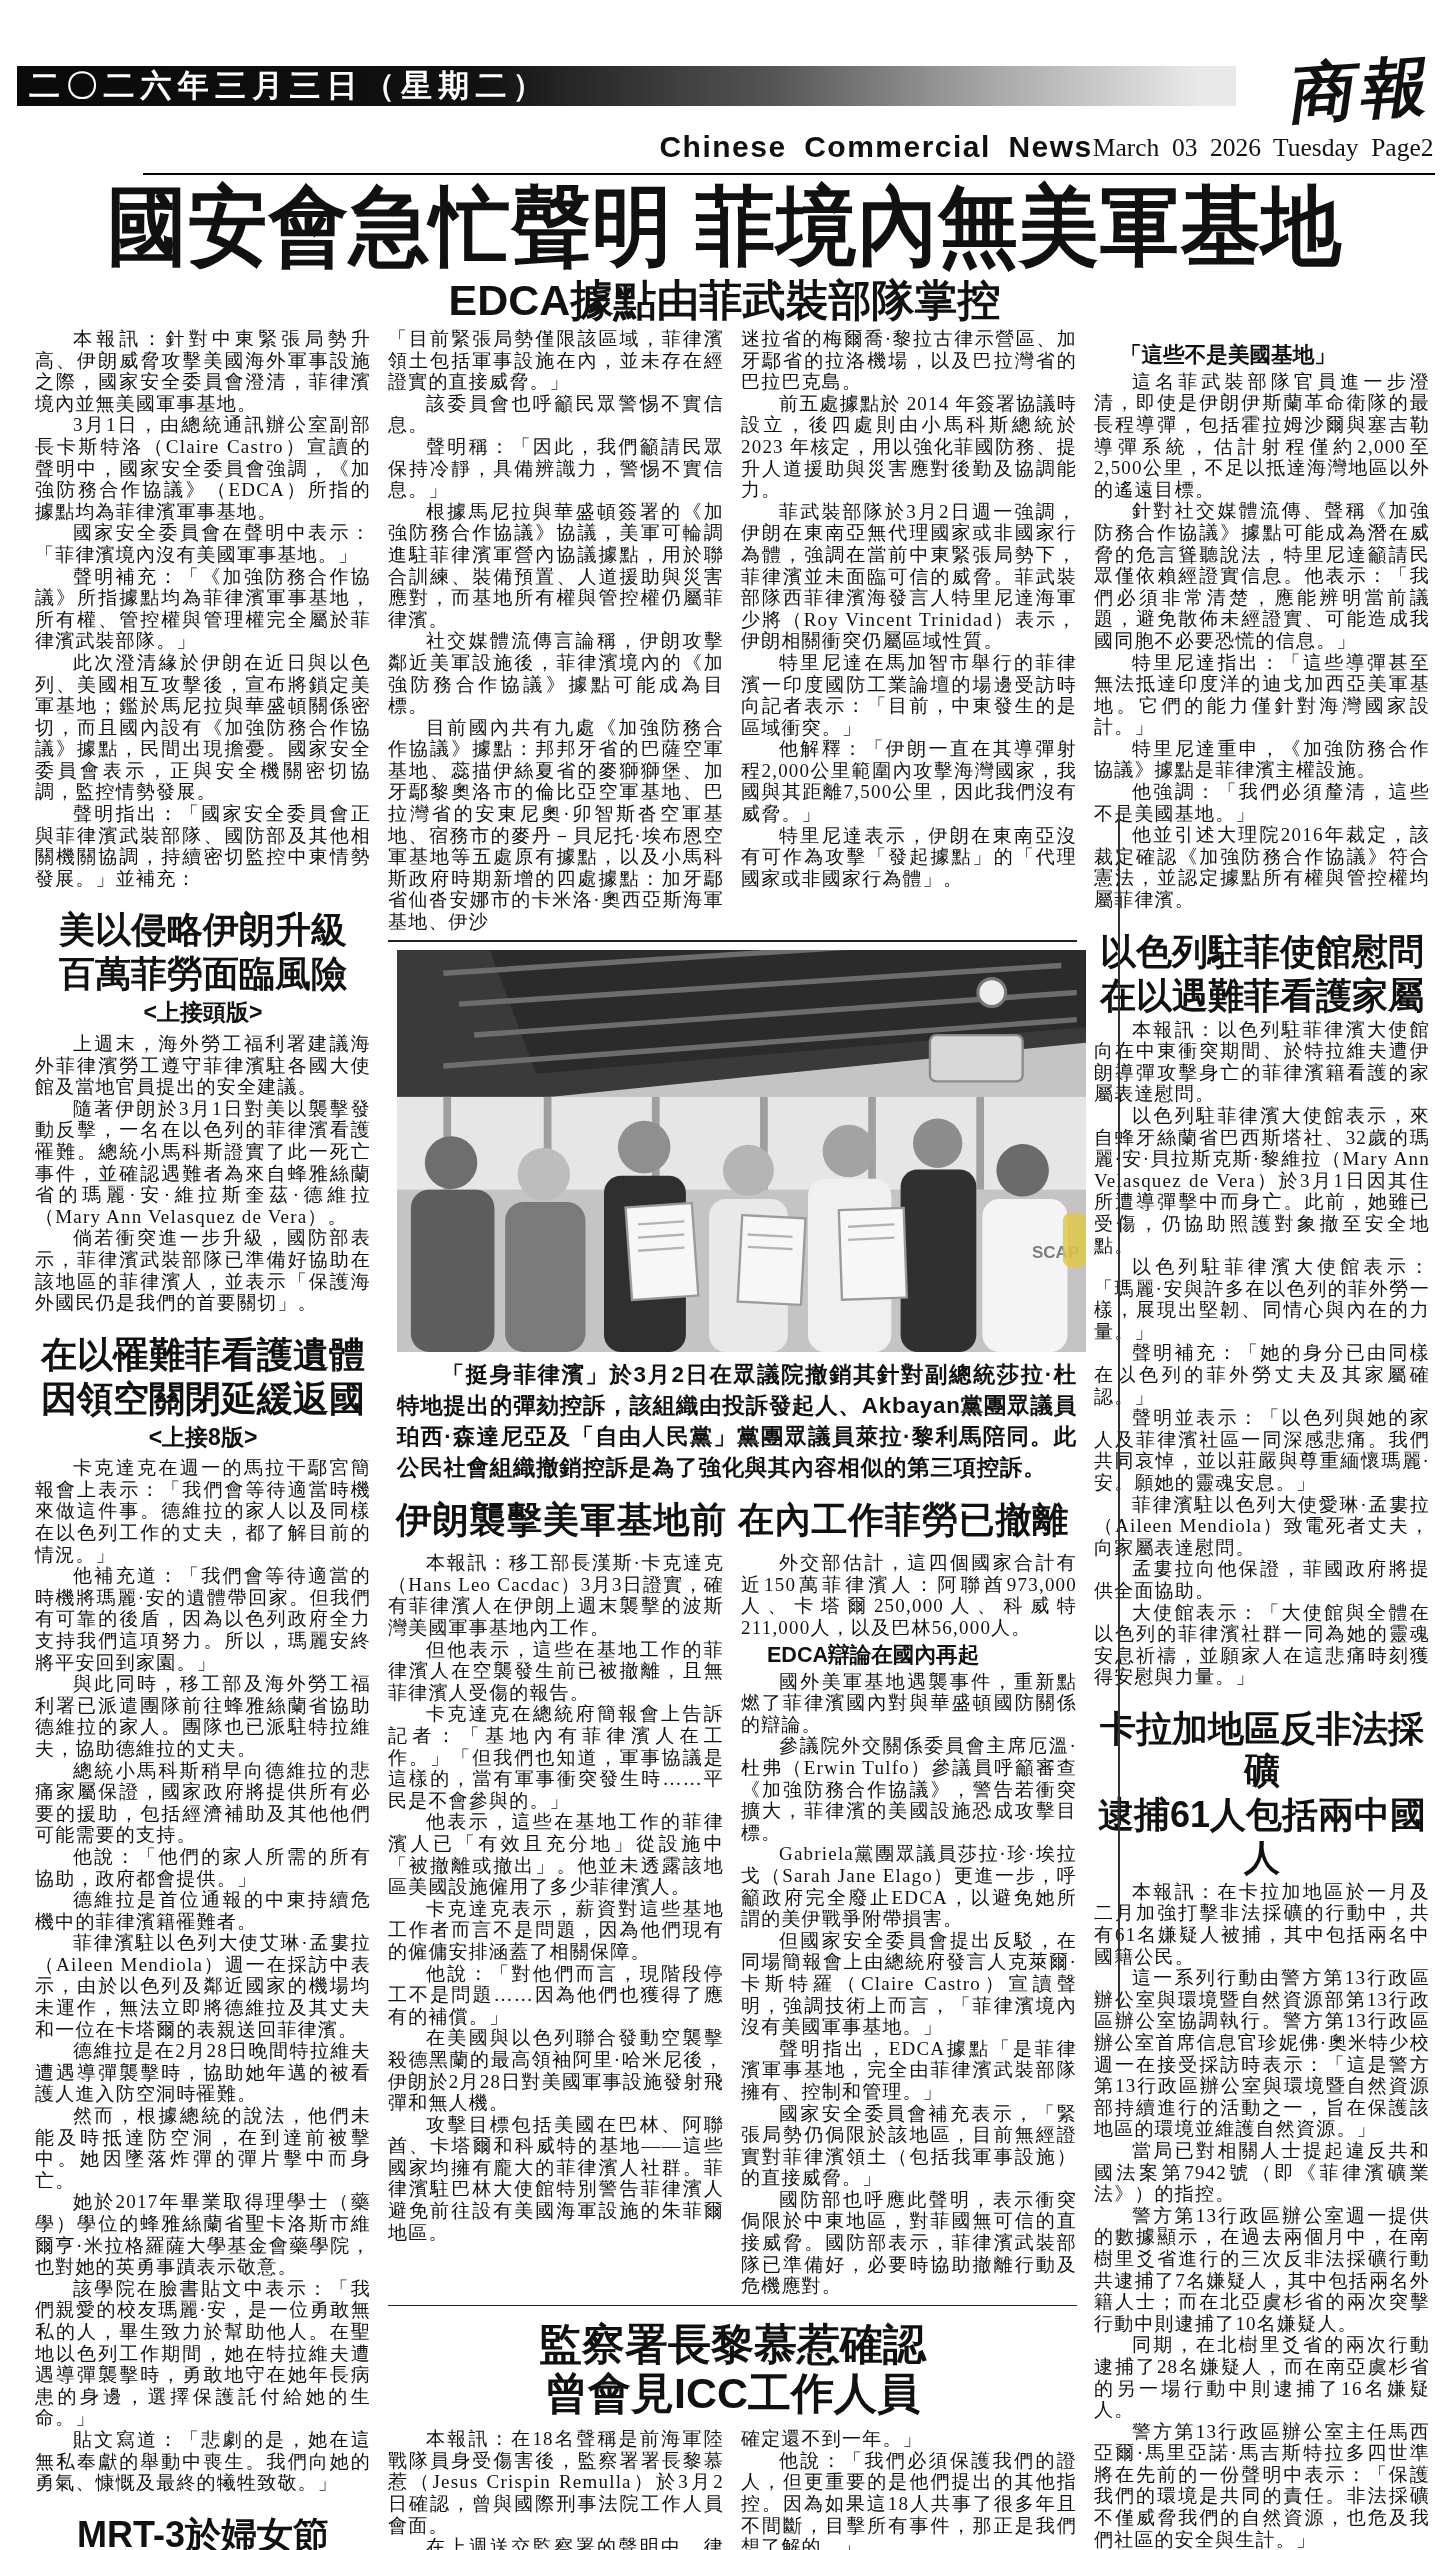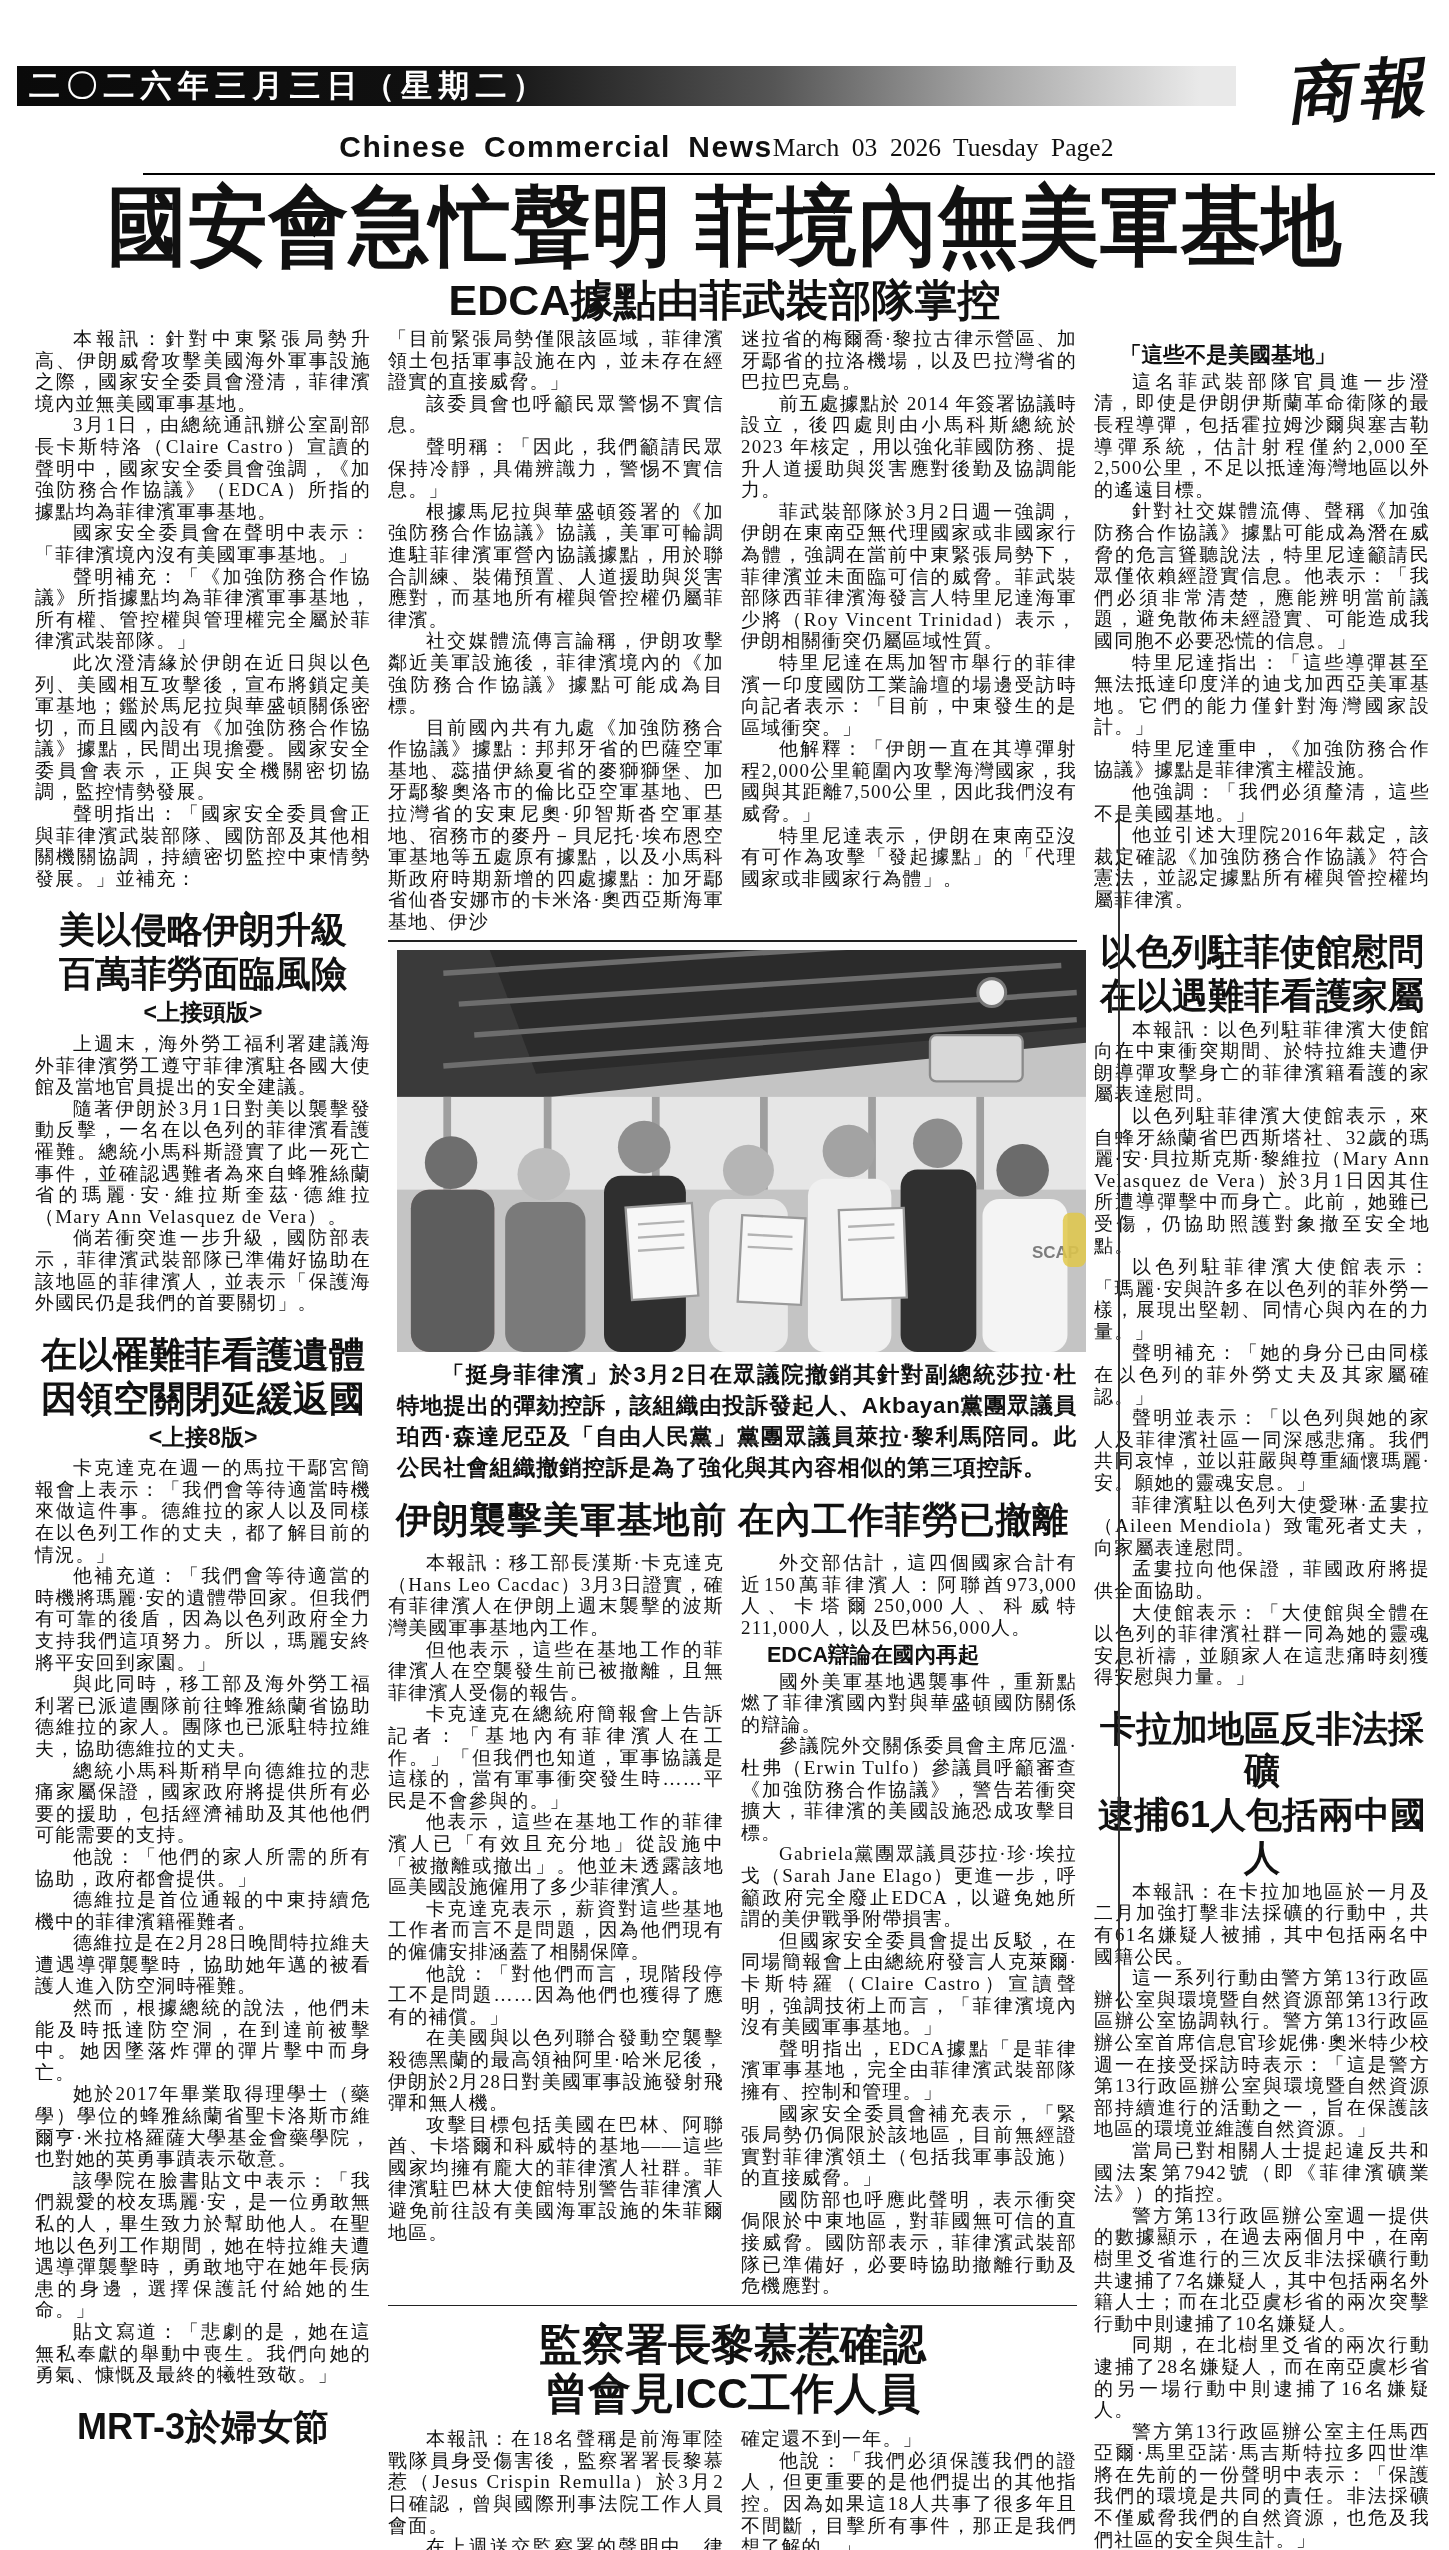--- a/index.html
+++ b/index.html
@@ -8,21 +8,21 @@
   
   .banner{position:absolute;left:17px;top:66px;width:1219px;height:40px;
           background:linear-gradient(90deg,#0a0a0a 0%,#111 38%,#555 62%,#a8a8a8 80%,#e9e9e9 97%);
           display:flex;align-items:center;}
   .banner span{color:#fff;font-family:"Liberation Sans",sans-serif;font-weight:bold;
           font-size:31px;letter-spacing:6.2px;padding-left:12px;white-space:nowrap;}
   .brand{position:absolute;right:15.5px;top:45px;font-size:66px;font-weight:bold;
          font-family:"Liberation Serif",serif;transform:skewX(-12deg) rotate(-4deg);
          letter-spacing:4.6px;color:#111;}
   .mastrow{position:absolute;left:19.3px;right:15.5px;top:130px;display:flex;
-           justify-content:center;align-items:flex-end;}
+           justify-content:flex-end;align-items:flex-end;}
   .name-en{font-family:"Liberation Sans",sans-serif;font-weight:bold;font-size:30px;
            letter-spacing:1.5px;word-spacing:7.7px;}
   .date-en{font-size:25.5px;word-spacing:6.2px;padding-bottom:1.5px;}
   .toprule{position:absolute;left:143px;right:14px;top:173px;height:2.3px;background:#000;}
   
   .h-main{position:absolute;left:0;right:0;top:184px;text-align:center;margin:0;
           font-family:"Liberation Sans",sans-serif;font-weight:900;font-size:80px;
           line-height:1.0;letter-spacing:0.8px;transform:scaleY(1.08);transform-origin:top;}
   .h-sub{position:absolute;left:0;right:0;top:272px;text-align:center;margin:0;
          font-family:"Liberation Sans",sans-serif;font-weight:900;font-size:43px;}
@@ -98,20 +98,21 @@
         <div class="sec-head">在以罹難菲看護遺體</div>
         <div class="sec-head" style="margin-top:0;">因領空關閉延緩返國</div>
         <div class="cont-tag">&lt;上接8版&gt;</div>
         <div>
             <p class="para">卡克達克在週一的馬拉干鄢宮簡報會上表示：「我們會等待適當時機來做這件事。德維拉的家人以及同樣在以色列工作的丈夫，都了解目前的情況。」</p>
             <p class="para">他補充道：「我們會等待適當的時機將瑪麗·安的遺體帶回家。但我們有可靠的後盾，因為以色列政府全力支持我們這項努力。所以，瑪麗安終將平安回到家園。」</p>
             <p class="para">與此同時，移工部及海外勞工福利署已派遣團隊前往蜂雅絲蘭省協助德維拉的家人。團隊也已派駐特拉維夫，協助德維拉的丈夫。</p>
             <p class="para">總統小馬科斯稍早向德維拉的悲痛家屬保證，國家政府將提供所有必要的援助，包括經濟補助及其他他們可能需要的支持。</p>
             <p class="para">他說：「他們的家人所需的所有協助，政府都會提供。」</p>
             <p class="para">德維拉是首位通報的中東持續危機中的菲律濱籍罹難者。</p>
+            <p class="para">菲律濱駐以色列大使艾琳·孟婁拉（Aileen Mendiola）週一在採訪中表示，由於以色列及鄰近國家的機場均未運作，無法立即將德維拉及其丈夫和一位在卡塔爾的表親送回菲律濱。</p>
             <p class="para">德維拉是在2月28日晚間特拉維夫遭遇導彈襲擊時，協助她年邁的被看護人進入防空洞時罹難。</p>
             <p class="para">然而，根據總統的說法，他們未能及時抵達防空洞，在到達前被擊中。她因墜落炸彈的彈片擊中而身亡。</p>
             <p class="para">她於2017年畢業取得理學士（藥學）學位的蜂雅絲蘭省聖卡洛斯市維爾亨·米拉格羅薩大學基金會藥學院，也對她的英勇事蹟表示敬意。</p>
             <p class="para">該學院在臉書貼文中表示：「我們親愛的校友瑪麗·安，是一位勇敢無私的人，畢生致力於幫助他人。在聖地以色列工作期間，她在特拉維夫遭遇導彈襲擊時，勇敢地守在她年長病患的身邊，選擇保護託付給她的生命。」</p>
             <p class="para">貼文寫道：「悲劇的是，她在這無私奉獻的舉動中喪生。我們向她的勇氣、慷慨及最終的犧牲致敬。」</p>
           </div>
       </section>
 
       <section>
         <div class="sec-head">MRT-3於婦女節</div>

